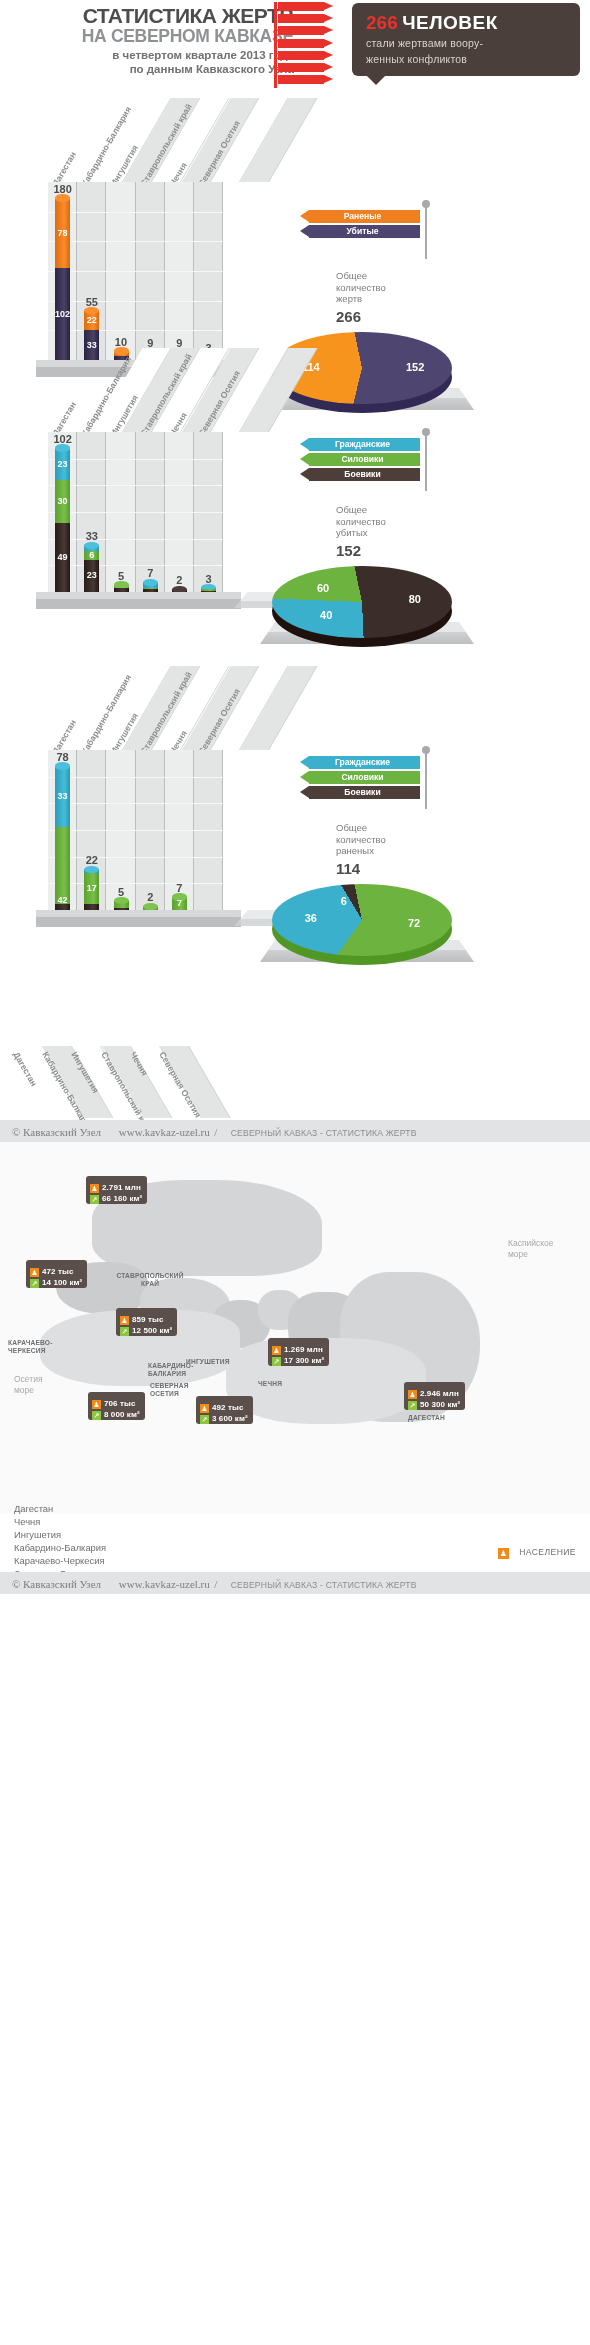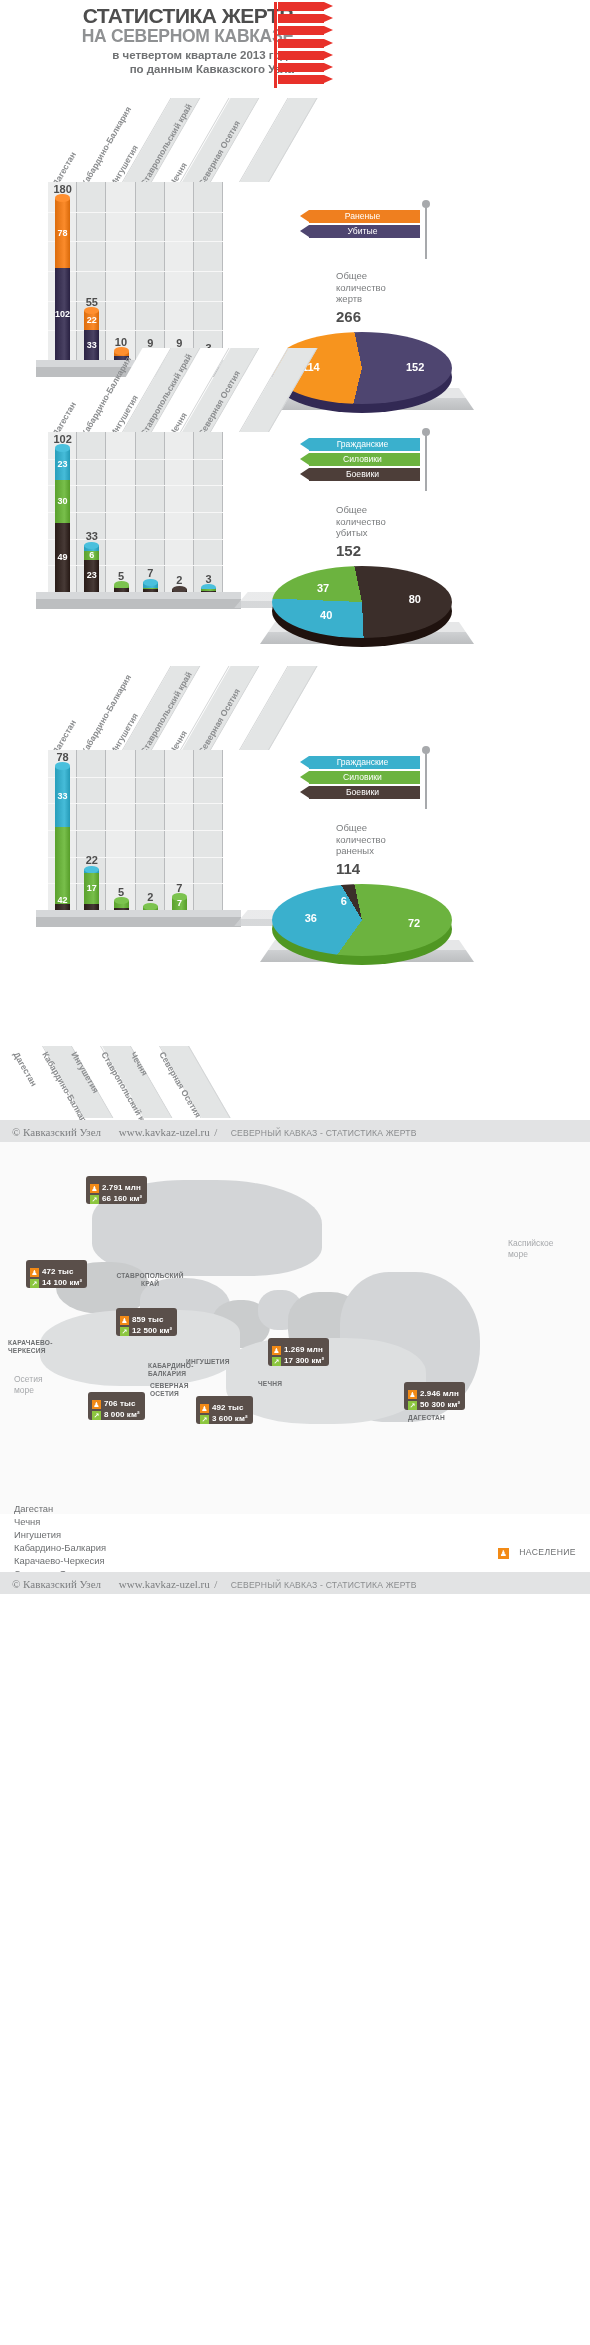--- a/index.html
+++ b/index.html
@@ -53,21 +53,21 @@
   .base .top { position:absolute; left:0; right:0; top:0; height:7px; background:#d6d8da; }
   .base .sheen { position:absolute; left:0; right:0; top:7px; height:4px; background:#cbcdcf; }
 
   
   .legend { position:absolute; }
   .flag { position:relative; height:13px; margin-bottom:2px; }
   .flag .fbody { position:absolute; left:9px; right:0; top:0; height:13px; }
   .flag .fnotch { position:absolute; left:0; top:0; width:0; height:0;
      border-top:6.5px solid transparent; border-bottom:6.5px solid transparent; border-right:9px solid; }
   .flag .flbl { position:absolute; left:9px; right:4px; top:0; height:17px; line-height:13px;
-     text-align:center; color:#fff; font-size:8.6px; font-weight:normal; }
+     text-align:center; color:#fff; font-size:8.6px; font-weight:bold; }
   .legend .pole { position:absolute; width:2.6px; background:#a7a9ac; }
   .legend .knob { position:absolute; width:8px; height:8px; border-radius:50%; background:#a7a9ac; }
 
   .totbox { position:absolute; }
   .totbox .tlbl { font-size:9.5px; color:#7a7c7e; line-height:11.5px; }
   .totbox .tnum { font-size:15px; font-weight:bold; color:#4d4d4d; margin-top:3px; }
   .pie-lbl { position:absolute; color:#fff; font-size:11px; font-weight:bold; }
 
   .pedestal { position:absolute; }
 
@@ -137,20 +137,29 @@
           <div class="tip"></div>
         </div>
       <div class="stripe">
           <div class="body"></div>
           <div class="tip"></div>
         </div>
       <div class="stripe">
           <div class="body"></div>
           <div class="tip"></div>
         </div>
+    </div>
+    <div class="callout">
+      <div>
+        <span class="c266">266</span>
+        <span class="cchel">ЧЕЛОВЕК</span>
+      </div>
+      <div class="csub">стали жертвами воору-</div>
+      <div class="csub">женных  конфликтов</div>
+      <div class="tail"></div>
     </div>
   </div>
 
   <div id="charts-host">
       <div class="chart-block" style="height: 318px; position: relative;">
         <div class="tab " style="left:94px;top:6px;width:29.2px;height:84px;transform:skewX(-30deg);transform-origin:bottom left;background:#ffffff;"></div>
         <div class="tab alt" style="left:123.2px;top:6px;width:29.2px;height:84px;transform:skewX(-30deg);transform-origin:bottom left;background:#e3e5e5;"></div>
         <div class="tab " style="left:152.4px;top:6px;width:29.2px;height:84px;transform:skewX(-30deg);transform-origin:bottom left;background:#ffffff;"></div>
         <div class="tab alt" style="left:181.6px;top:6px;width:29.2px;height:84px;transform:skewX(-30deg);transform-origin:bottom left;background:#e3e5e5;"></div>
         <div class="tab " style="left:210.8px;top:6px;width:29.2px;height:84px;transform:skewX(-30deg);transform-origin:bottom left;background:#ffffff;"></div>
@@ -362,21 +371,21 @@
           <div class="tlbl">Общее</div>
           <div class="tlbl">количество</div>
           <div class="tlbl">убитых</div>
           <div class="tnum">152</div>
         </div>
         <div class="pedestal" style="left:260px;top:212px;width:214px;height:22px;background:linear-gradient(to bottom,#e6e7e8 0%,#e6e7e8 45%,#cfd1d3 45%,#bcbec0 100%);clip-path:polygon(7% 0,93% 0,100% 100%,0 100%);"></div>
         <div style="position:absolute;left:272px;top:165px;width:180px;height:72px;border-radius:50%;background:#1f120e;"></div>
         <div class="pie" style="position:absolute;left:272px;top:156px;width:180px;height:72px;border-radius:50%;background:conic-gradient(from -12deg,#3b2e2a 0.00% 52.63%,#3ab0cd 52.63% 78.95%,#6cb33f 78.95% 100.00%);"></div>
         <div class="pie-lbl" style="left:401.7774371049265px;top:182.5314553242396px;width:26px;text-align:center;">80</div>
         <div class="pie-lbl" style="left:313.2116356234396px;top:198.79166615750506px;width:26px;text-align:center;">40</div>
-        <div class="pie-lbl" style="left:310.05535038086583px;top:172.48520657887352px;width:26px;text-align:center;">37</div>
+        <div class="pie-lbl" style="left:310.05535038086583px;top:172.48520657887352px;width:26px;text-align:center;">60</div>
       </div>
       <div class="chart-block" style="height: 318px; position: relative;">
         <div class="tab " style="left:94px;top:-62px;width:29.2px;height:84px;transform:skewX(-30deg);transform-origin:bottom left;background:#ffffff;"></div>
         <div class="tab alt" style="left:123.2px;top:-62px;width:29.2px;height:84px;transform:skewX(-30deg);transform-origin:bottom left;background:#e3e5e5;"></div>
         <div class="tab " style="left:152.4px;top:-62px;width:29.2px;height:84px;transform:skewX(-30deg);transform-origin:bottom left;background:#ffffff;"></div>
         <div class="tab alt" style="left:181.6px;top:-62px;width:29.2px;height:84px;transform:skewX(-30deg);transform-origin:bottom left;background:#e3e5e5;"></div>
         <div class="tab " style="left:210.8px;top:-62px;width:29.2px;height:84px;transform:skewX(-30deg);transform-origin:bottom left;background:#ffffff;"></div>
         <div class="tab alt" style="left:240px;top:-62px;width:29.2px;height:84px;transform:skewX(-30deg);transform-origin:bottom left;background:#e3e5e5;"></div>
         <div class="tab-lbl" style="left:59px;top:18px;">Дагестан</div>
         <div class="tab-lbl" style="left:88.2px;top:18px;">Кабардино-Балкария</div>

